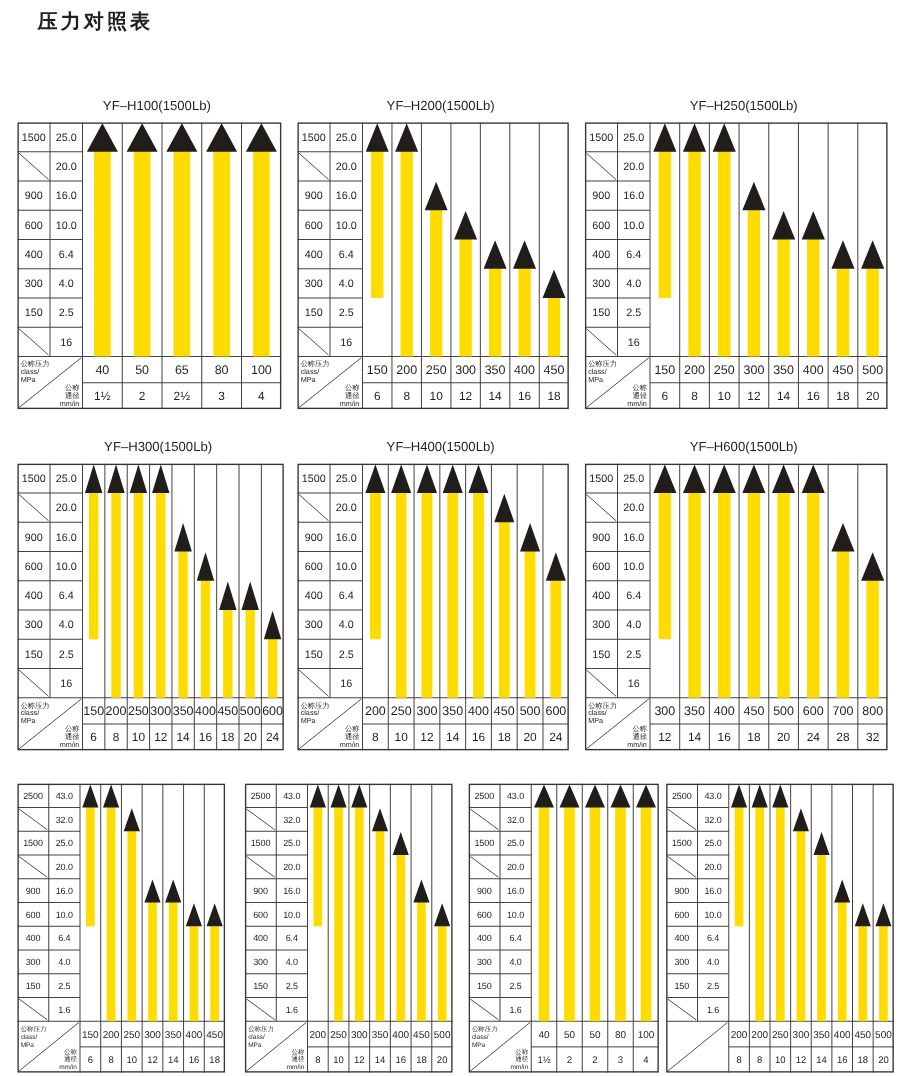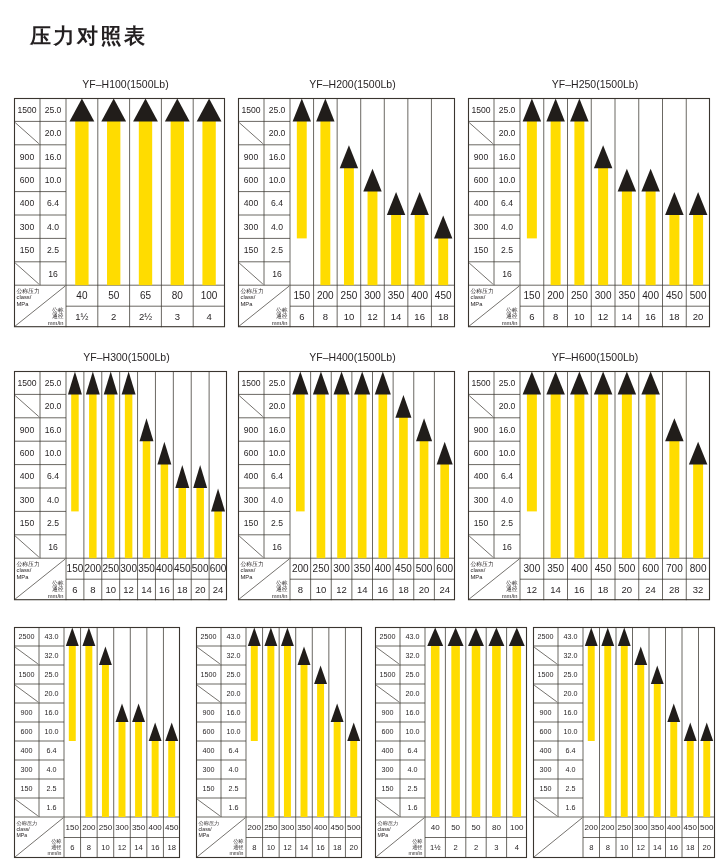--- a/index.html
+++ b/index.html
@@ -1,18 +1,18 @@
 <!DOCTYPE html>
 <html><head>
 <meta charset="utf-8">
 <style>
   html,body{margin:0;padding:0;background:#ffffff;}
   .page{position:relative;width:720px;height:861px;background:#ffffff;overflow:hidden;
         font-family:"Liberation Sans","DejaVu Sans",sans-serif;}
-  .page-title{position:absolute;left:30px;top:22px;margin:0;font-size:21px;font-weight:600;
+  .page-title{position:absolute;left:30px;top:7px;margin:0;font-size:16px;font-weight:600;
               letter-spacing:2.5px;color:#231f20;}
   svg.chart{position:absolute;overflow:visible;}
   svg.chart text{fill:#231f20;}
 </style>
 </head>
 <body>
 
 <div class="page">
   <h1 class="page-title">压力对照表</h1>
   <div id="charts-root">

